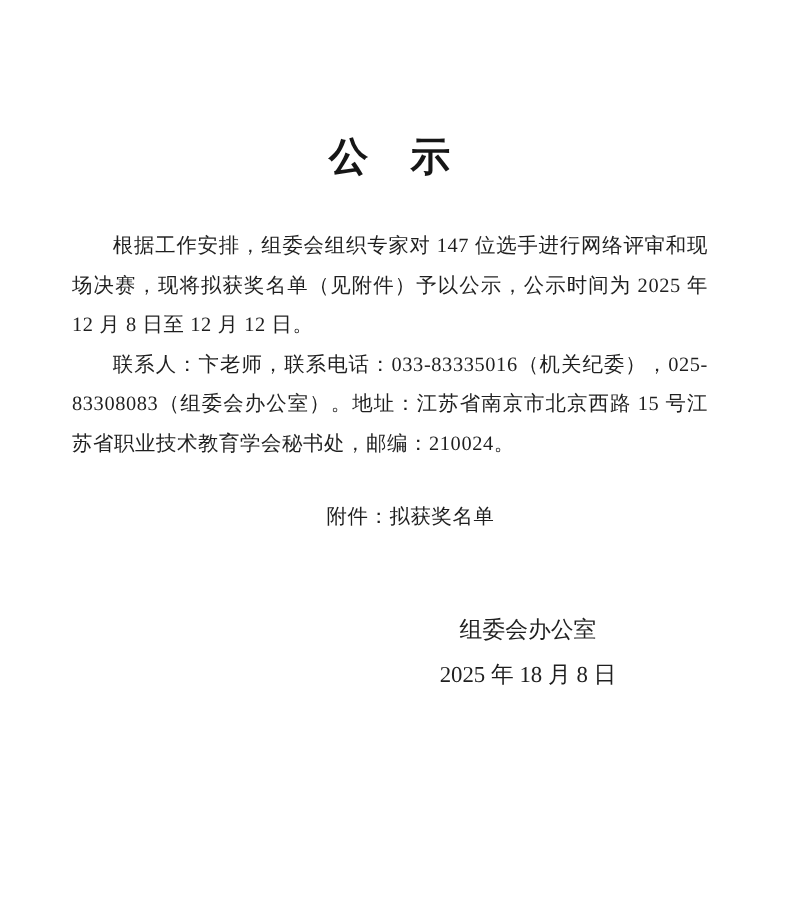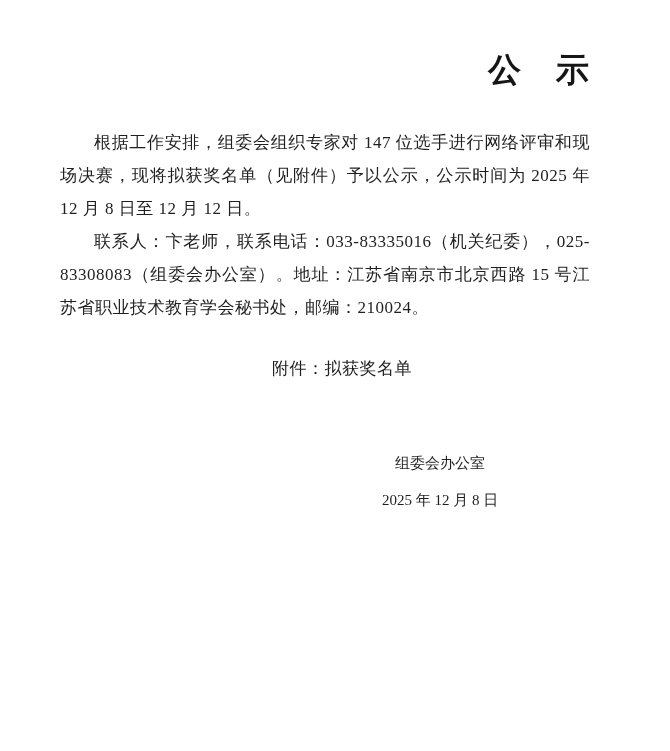--- a/index.html
+++ b/index.html
@@ -13,25 +13,25 @@
     height: 751px;
     background: #ffffff;
     box-sizing: border-box;
     padding: 0 80px 0 60px;
     overflow: hidden;
     font-family: "Liberation Serif", "DejaVu Serif", serif;
     color: #1f1f1f;
   }
   .title {
     margin: 0;
-    padding-top: 48px;
+    padding-top: 110px;
     font-size: 33px;
     line-height: 44px;
     font-weight: 700;
-    text-align: right;
+    text-align: center;
     letter-spacing: 1px;
     color: #161616;
   }
   .para {
     margin: 0;
     font-size: 17px;
     line-height: 33px;
     text-align: justify;
     text-justify: inter-ideograph;
     text-indent: 2em;
@@ -42,34 +42,34 @@
   }
   .attachment {
     margin-top: 28px;
     text-align: center;
   }
   .signoff {
     margin-top: 60px;
     margin-left: 270px;
     width: 220px;
     text-align: center;
-    font-size: 15px;
+    font-size: 19px;
     line-height: 37px;
   }
 </style>
 </head>
 <body>
 
 <div class="page">
   <h1 class="title">公　示</h1>
 
   <p class="para first">根据工作安排，组委会组织专家对 147 位选手进行网络评审和现场决赛，现将拟获奖名单（见附件）予以公示，公示时间为 2025 年 12 月 8 日至 12 月 12 日。</p>
 
 
   <p class="para">联系人：卞老师，联系电话：033-83335016（机关纪委），025-83308083（组委会办公室）。地址：江苏省南京市北京西路 15 号江苏省职业技术教育学会秘书处，邮编：210024。</p>
 
   <p class="para attachment">附件：拟获奖名单</p>
 
   <div class="signoff">
     <div>组委会办公室</div>
-    <div>2025 年 12 月 8 日</div>
+    <div>2025 年 18 月 8 日</div>
   </div>
 </div>
 
 </body></html>

